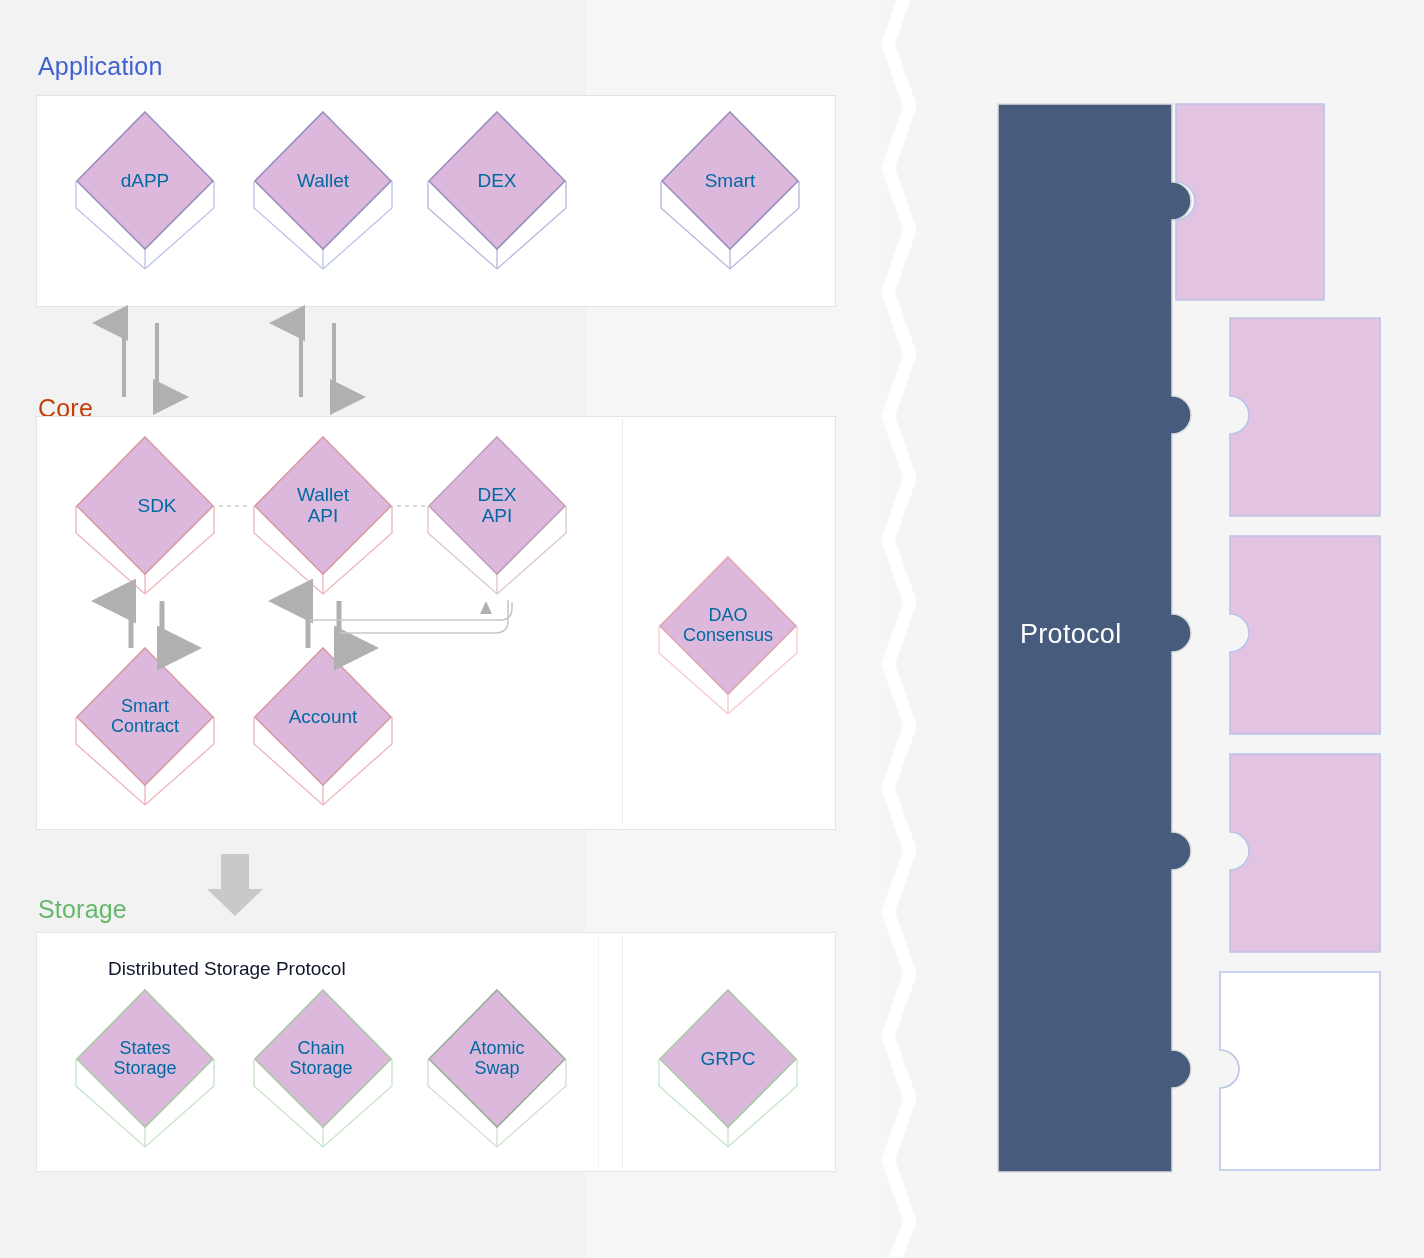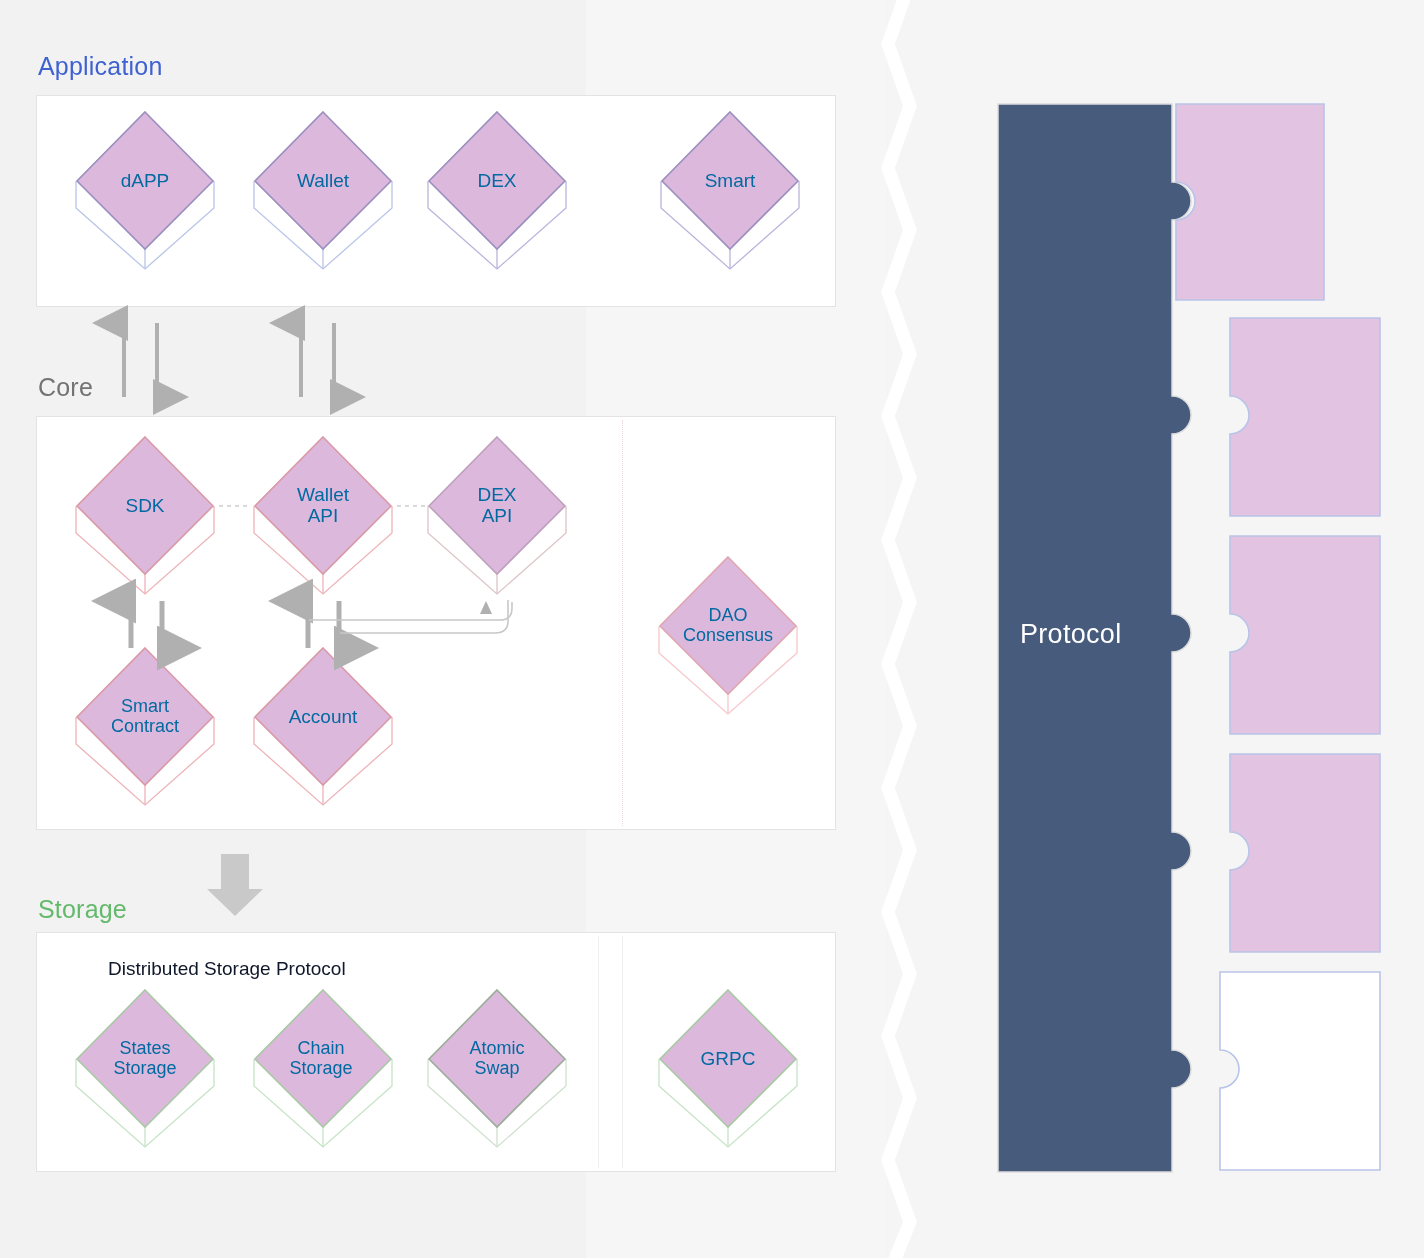--- a/index.html
+++ b/index.html
@@ -14,21 +14,21 @@
   .bg-band-right{position:absolute;left:886px;top:0;width:538px;height:1258px;background:#f5f5f5;}
 
   
   .zigzag{position:absolute;left:876px;top:-8px;width:60px;height:1274px;}
 
   
   .arch{position:absolute;left:0;top:0;width:880px;height:1258px;}
 
   .sec-label{position:absolute;font-size:25px;font-weight:400;letter-spacing:.2px;white-space:nowrap;}
   .sec-label.application{left:38px;top:52px;color:#3f62d0;}
-  .sec-label.core{left:38px;top:373px;color:#737373;}
+  .sec-label.core{left:38px;top:394px;color:#c2410c;}
   .sec-label.storage{left:38px;top:895px;color:#65b96c;}
 
   .panel{position:absolute;background:#ffffff;border:1px solid #e3e3e3;box-sizing:border-box;}
   .panel.application{left:36px;top:95px;width:800px;height:212px;}
   .panel.core{left:36px;top:416px;width:800px;height:414px;}
   .panel.storage{left:36px;top:932px;width:800px;height:240px;}
 
   .panel-divider{position:absolute;border-left:1px dotted #e9d7da;}
   .panel-divider.core-div{left:622px;top:420px;height:406px;}
   .panel-divider.storage-div{left:622px;top:936px;height:232px;border-left:1px solid #ededed;}
@@ -120,21 +120,21 @@
     </svg>
     <div class="cap" style="left:8px;top:48px;width:130px;height:52px;">Smart</div>
   </div>
 
   <div class="cube" style="left:72px;top:432px;width:146px;height:166px;">
     <svg class="glyph" width="146" height="166" viewBox="0 0 146 166">
       <path d="M4 74 L4 101 L73 162 L142 101 L142 74" fill="#ffffff" stroke="#edb3b8" stroke-width="1.3"></path>
       <path d="M73 135 L73 162" fill="none" stroke="#edb3b8" stroke-width="1.3"></path>
       <path d="M73 5 L141 74 L73 142 L5 74 Z" fill="#ddb8dd" stroke="#d99aa6" stroke-width="1.6"></path>
     </svg>
-    <div class="cap" style="left:8px;top:48px;width:130px;height:52px;">SDK</div>
+    <div class="cap" style="left:20px;top:48px;width:130px;height:52px;">SDK</div>
   </div>
 
   <div class="cube" style="left:250px;top:432px;width:146px;height:166px;">
     <svg class="glyph" width="146" height="166" viewBox="0 0 146 166">
       <path d="M4 74 L4 101 L73 162 L142 101 L142 74" fill="#ffffff" stroke="#edb3b8" stroke-width="1.3"></path>
       <path d="M73 135 L73 162" fill="none" stroke="#edb3b8" stroke-width="1.3"></path>
       <path d="M73 5 L141 74 L73 142 L5 74 Z" fill="#ddb8dd" stroke="#d99aa6" stroke-width="1.6"></path>
     </svg>
     <div class="cap" style="left:8px;top:40px;width:130px;height:66px;white-space:pre-line;">Wallet
 API</div>

